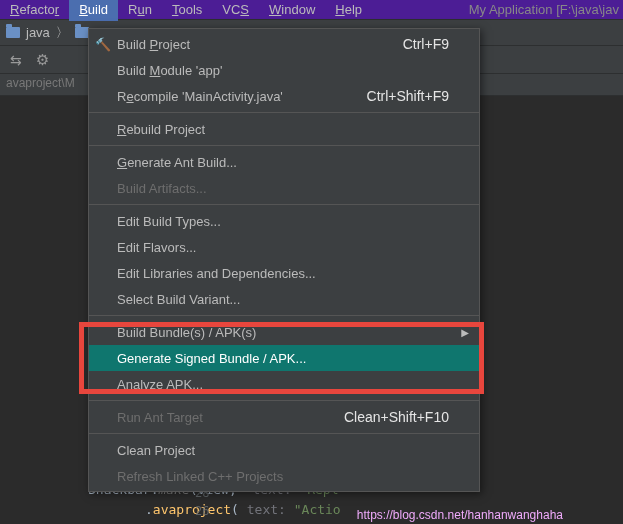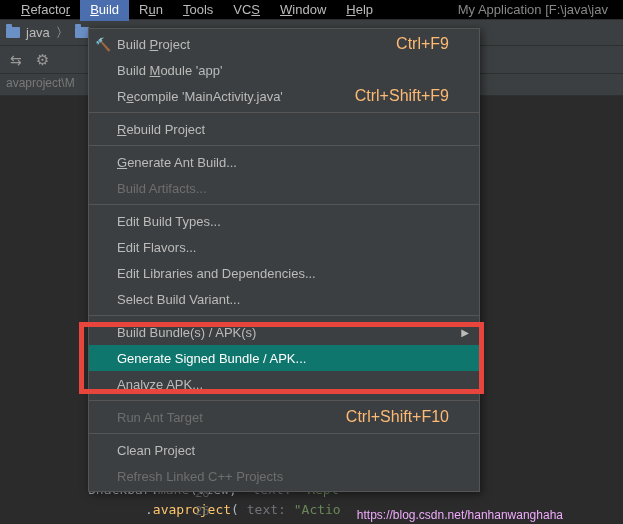--- a/index.html
+++ b/index.html
@@ -9,23 +9,23 @@
       background: #2b2b2b;
       color: #bbbbbb;
       width: 623px;
       height: 524px;
       overflow: hidden;
       position: relative;
     }
     .menubar {
       display: flex;
       align-items: center;
-      background: #000000;
+      background: #4c1d95;
       height: 20px;
-      padding: 0 11px;
+      padding: 0 0;
       border-bottom: 1px solid #2d2f30;
     }
     .menubar-item {
       padding: 4px 10px;
       color: #bbbbbb;
       cursor: pointer;
     }
     .menubar-item.active {
       background: #4b6eaf;
       color: #ffffff;
@@ -111,22 +111,22 @@
       background: #0f766e;
       color: #ffffff;
     }
     .menu-item.disabled {
       color: #6e6e6e;
       cursor: default;
     }
     .menu-item u { text-decoration: underline; }
     .menu-shortcut {
       margin-left: auto;
-      color: #fdba74;
-      font-size: 16px;
+      color: #e5e5e5;
+      font-size: 14px;
     }
     .menu-sep {
       height: 1px;
       background: #555555;
       margin: 3px 0;
     }
     .hammer-icon {
       position: absolute;
       left: 6px;
       color: #59a869;
@@ -280,21 +280,21 @@
   </div>
   <div class="menu-item selected">
     <span>Generate Signed Bundle / APK...</span>
   </div>
   <div class="menu-item">
     <span>Analy<u>z</u>e APK...</span>
   </div>
   <div class="menu-sep"></div>
   <div class="menu-item disabled">
     <span>Run Ant Target</span>
-    <span class="menu-shortcut">Ctrl+Shift+F10</span>
+    <span class="menu-shortcut">Clean+Shift+F10</span>
   </div>
   <div class="menu-sep"></div>
   <div class="menu-item">
     <span>Clean Project</span>
   </div>
   <div class="menu-item disabled">
     <span>Refresh Linked C++ Projects</span>
   </div>
 </div>
 

